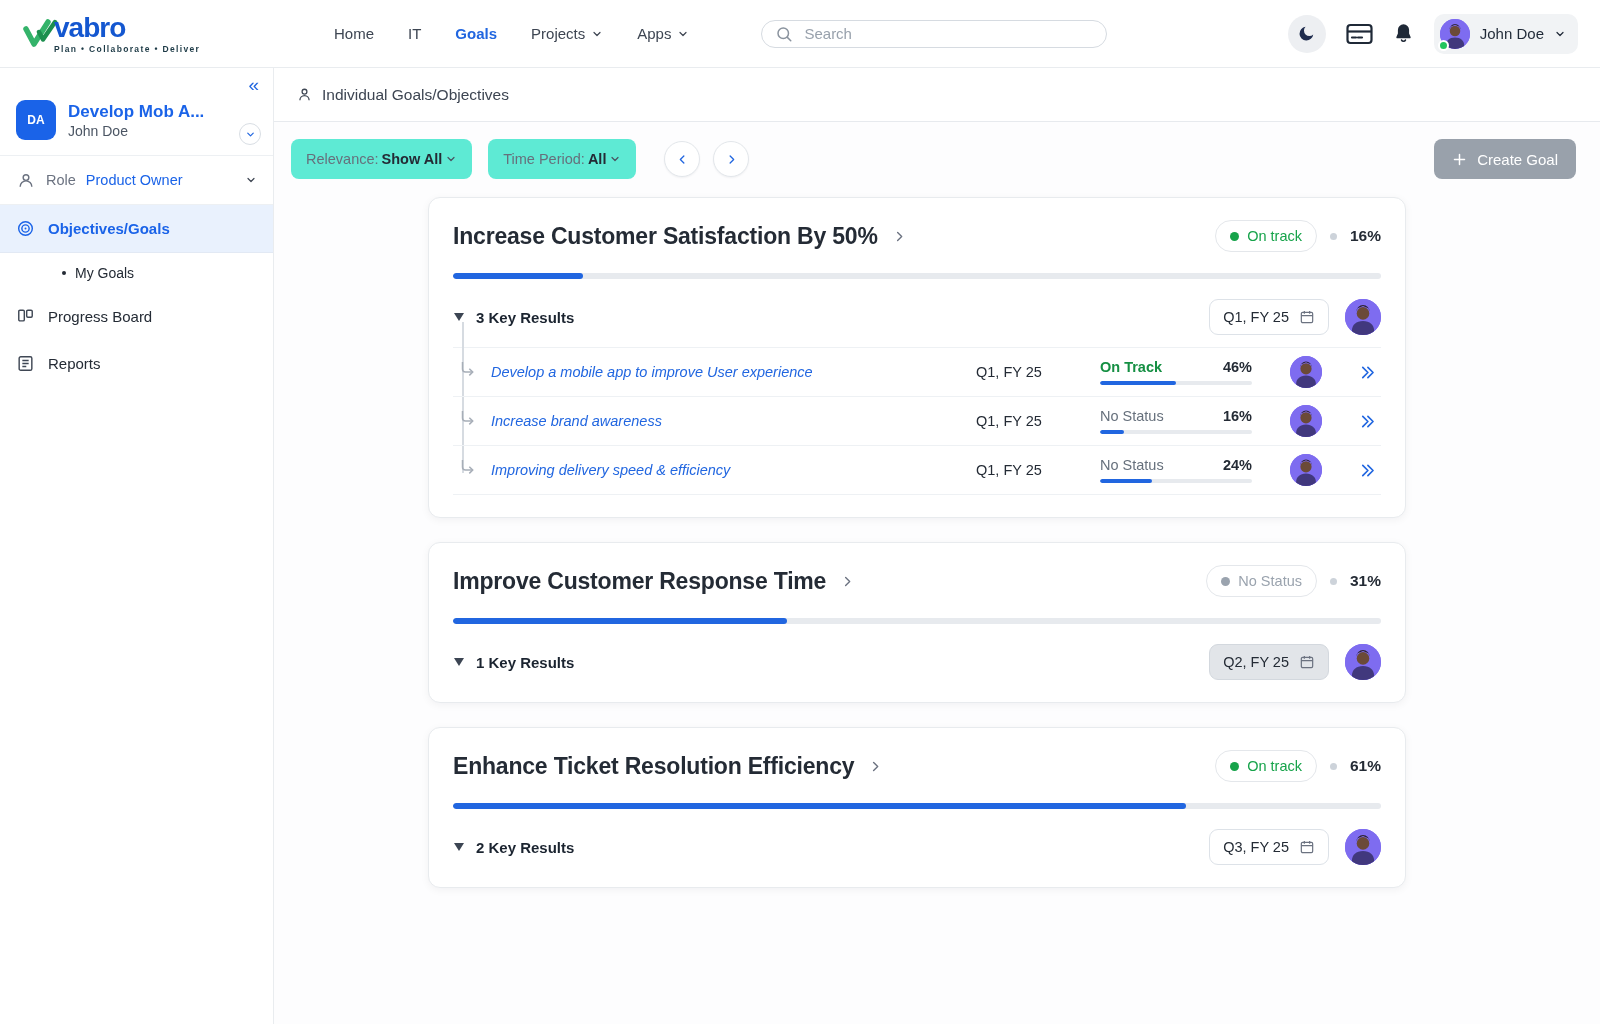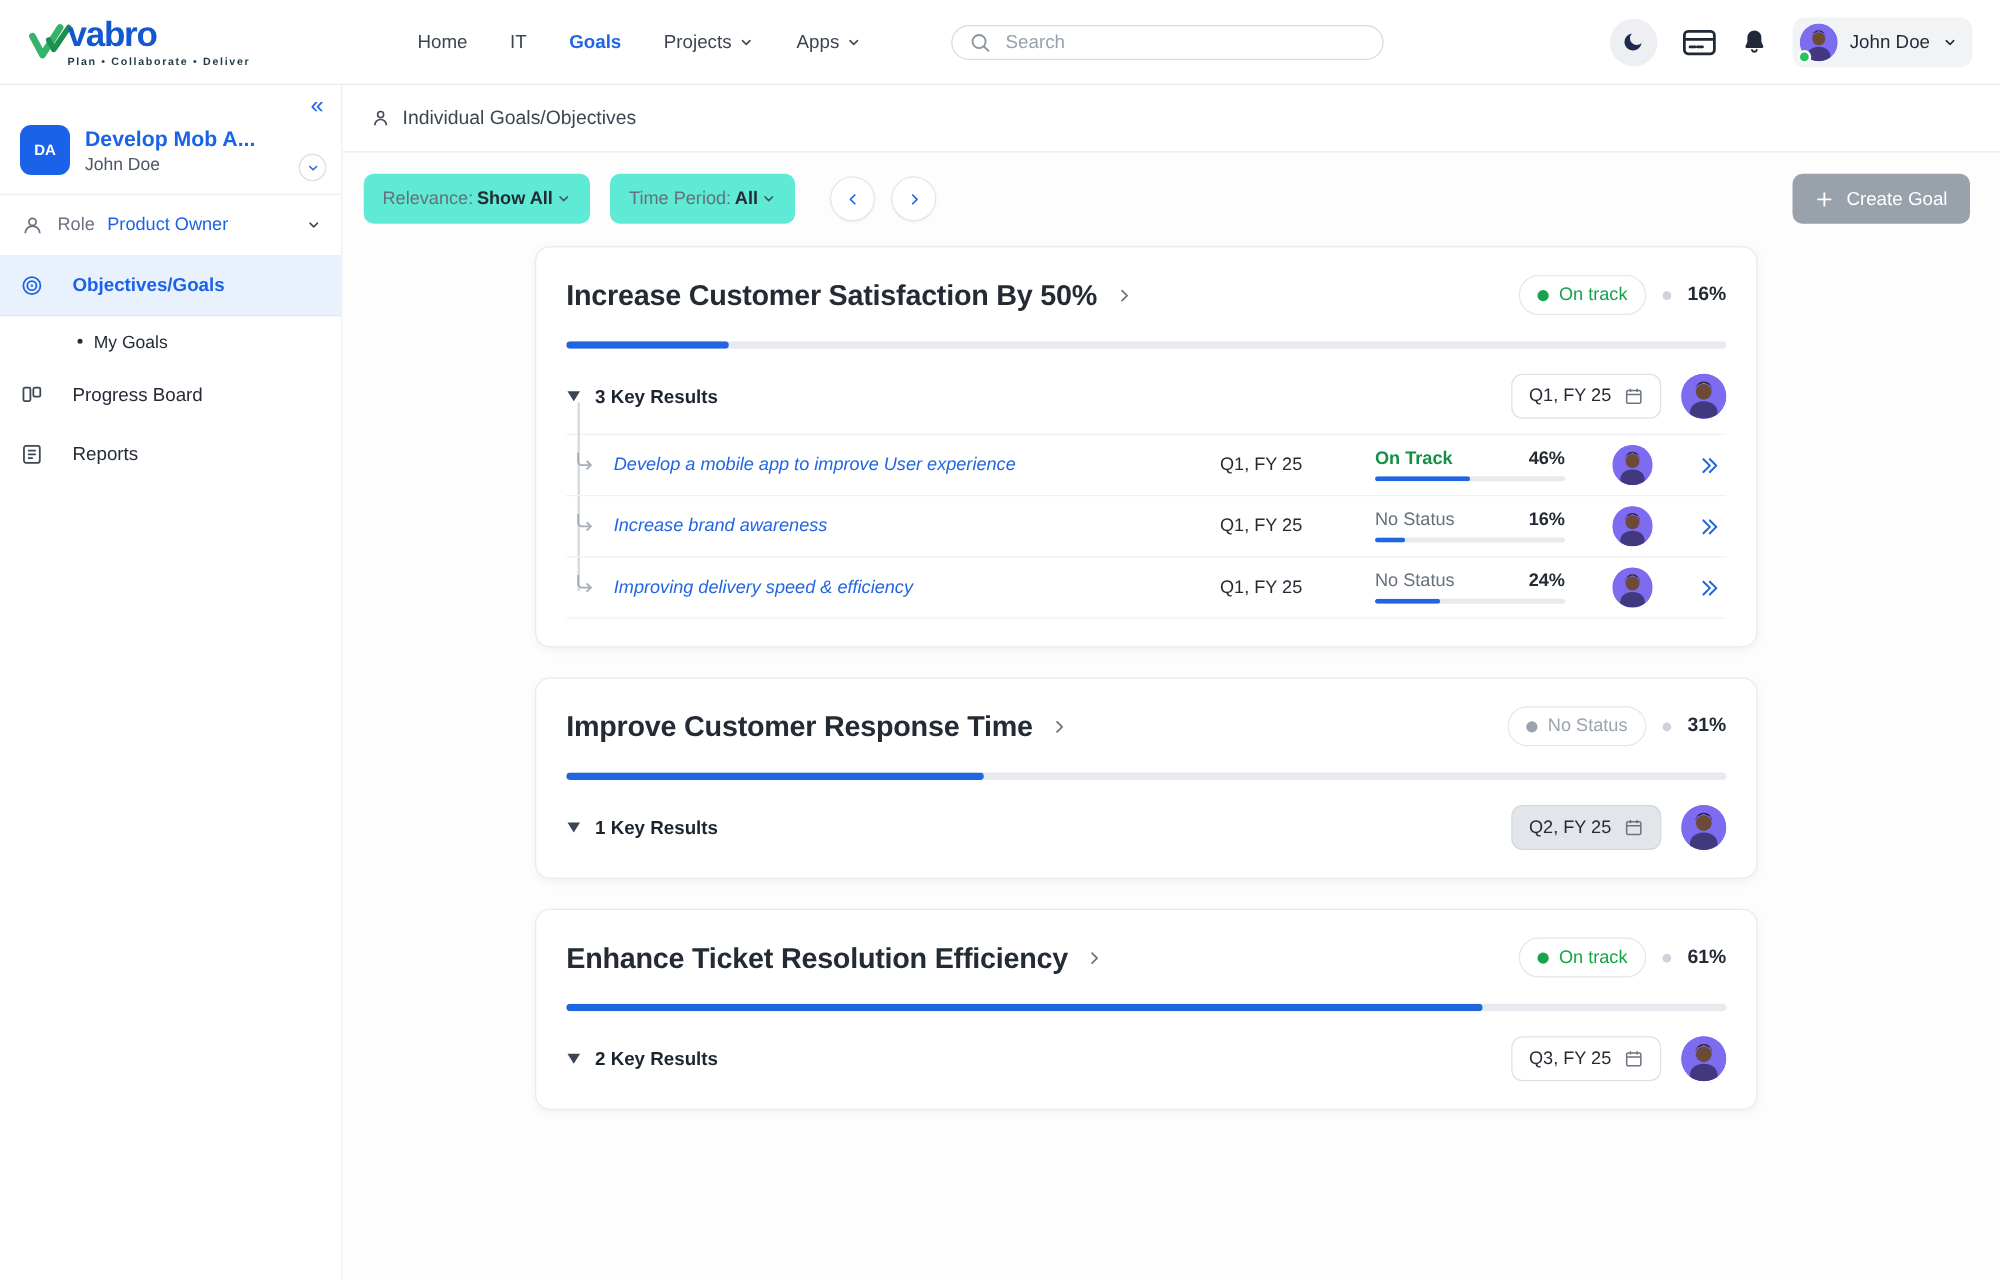--- a/index.html
+++ b/index.html
@@ -39,21 +39,21 @@
   .collapse{color:#2166e0;font-size:19px;line-height:1;cursor:pointer;letter-spacing:-2px;}
   .project{display:flex;align-items:center;gap:12px;padding:6px 16px 15px;border-bottom:1px solid #edf0f3;position:relative;}
   .da-box{width:40px;height:40px;border-radius:9px;background:#1a63e8;color:#fff;font-weight:700;font-size:12px;display:flex;align-items:center;justify-content:center;}
   .project-title{font-size:17px;font-weight:700;color:#1a63e8;line-height:1.3;}
   .project-sub{font-size:14px;color:#4b5563;}
   .proj-chev{position:absolute;right:12px;top:48%;width:22px;height:22px;border-radius:50%;border:1px solid #d9dee4;background:#fff;display:flex;align-items:center;justify-content:center;cursor:pointer;}
   .role-row{display:flex;align-items:center;gap:10px;padding:14px 16px;border-bottom:1px solid #edf0f3;font-size:14.5px;cursor:pointer;}
   .role-label{color:#6b7280;}
   .role-value{color:#1a63e8;font-weight:500;}
   .role-caret{margin-left:auto;color:#3d4552;}
-  .menu-item{display:flex;align-items:center;gap:23px;padding:14px 16px;font-size:15px;color:#242b35;cursor:pointer;}
+  .menu-item{display:flex;align-items:center;gap:13px;padding:14px 16px;font-size:15px;color:#242b35;cursor:pointer;}
   .menu-item.active{background:#e9f1fd;color:#1a63e8;font-weight:700;border-bottom:1px solid #e2e9f4;}
   .sub-item{display:flex;align-items:center;gap:9px;padding:12px 16px 12px 62px;font-size:14px;color:#242b35;cursor:pointer;}
   .bullet{width:4px;height:4px;background:#242b35;border-radius:50%;}
 
   .main{flex:1;background:#fdfdfe;}
   .tabbar{height:54px;background:#fff;border-bottom:1px solid #e7eaee;display:flex;align-items:stretch;gap:56px;padding:0 16px;}
   .tab{display:flex;align-items:center;gap:9px;font-size:15.5px;color:#3d4552;position:relative;cursor:pointer;padding:0 6px;}
   .tab.active{color:#2166e0;font-weight:700;}
   .tab.active::after{content:'';position:absolute;left:0;right:0;bottom:0;height:3px;background:#2166e0;border-radius:3px 3px 0 0;}
 

